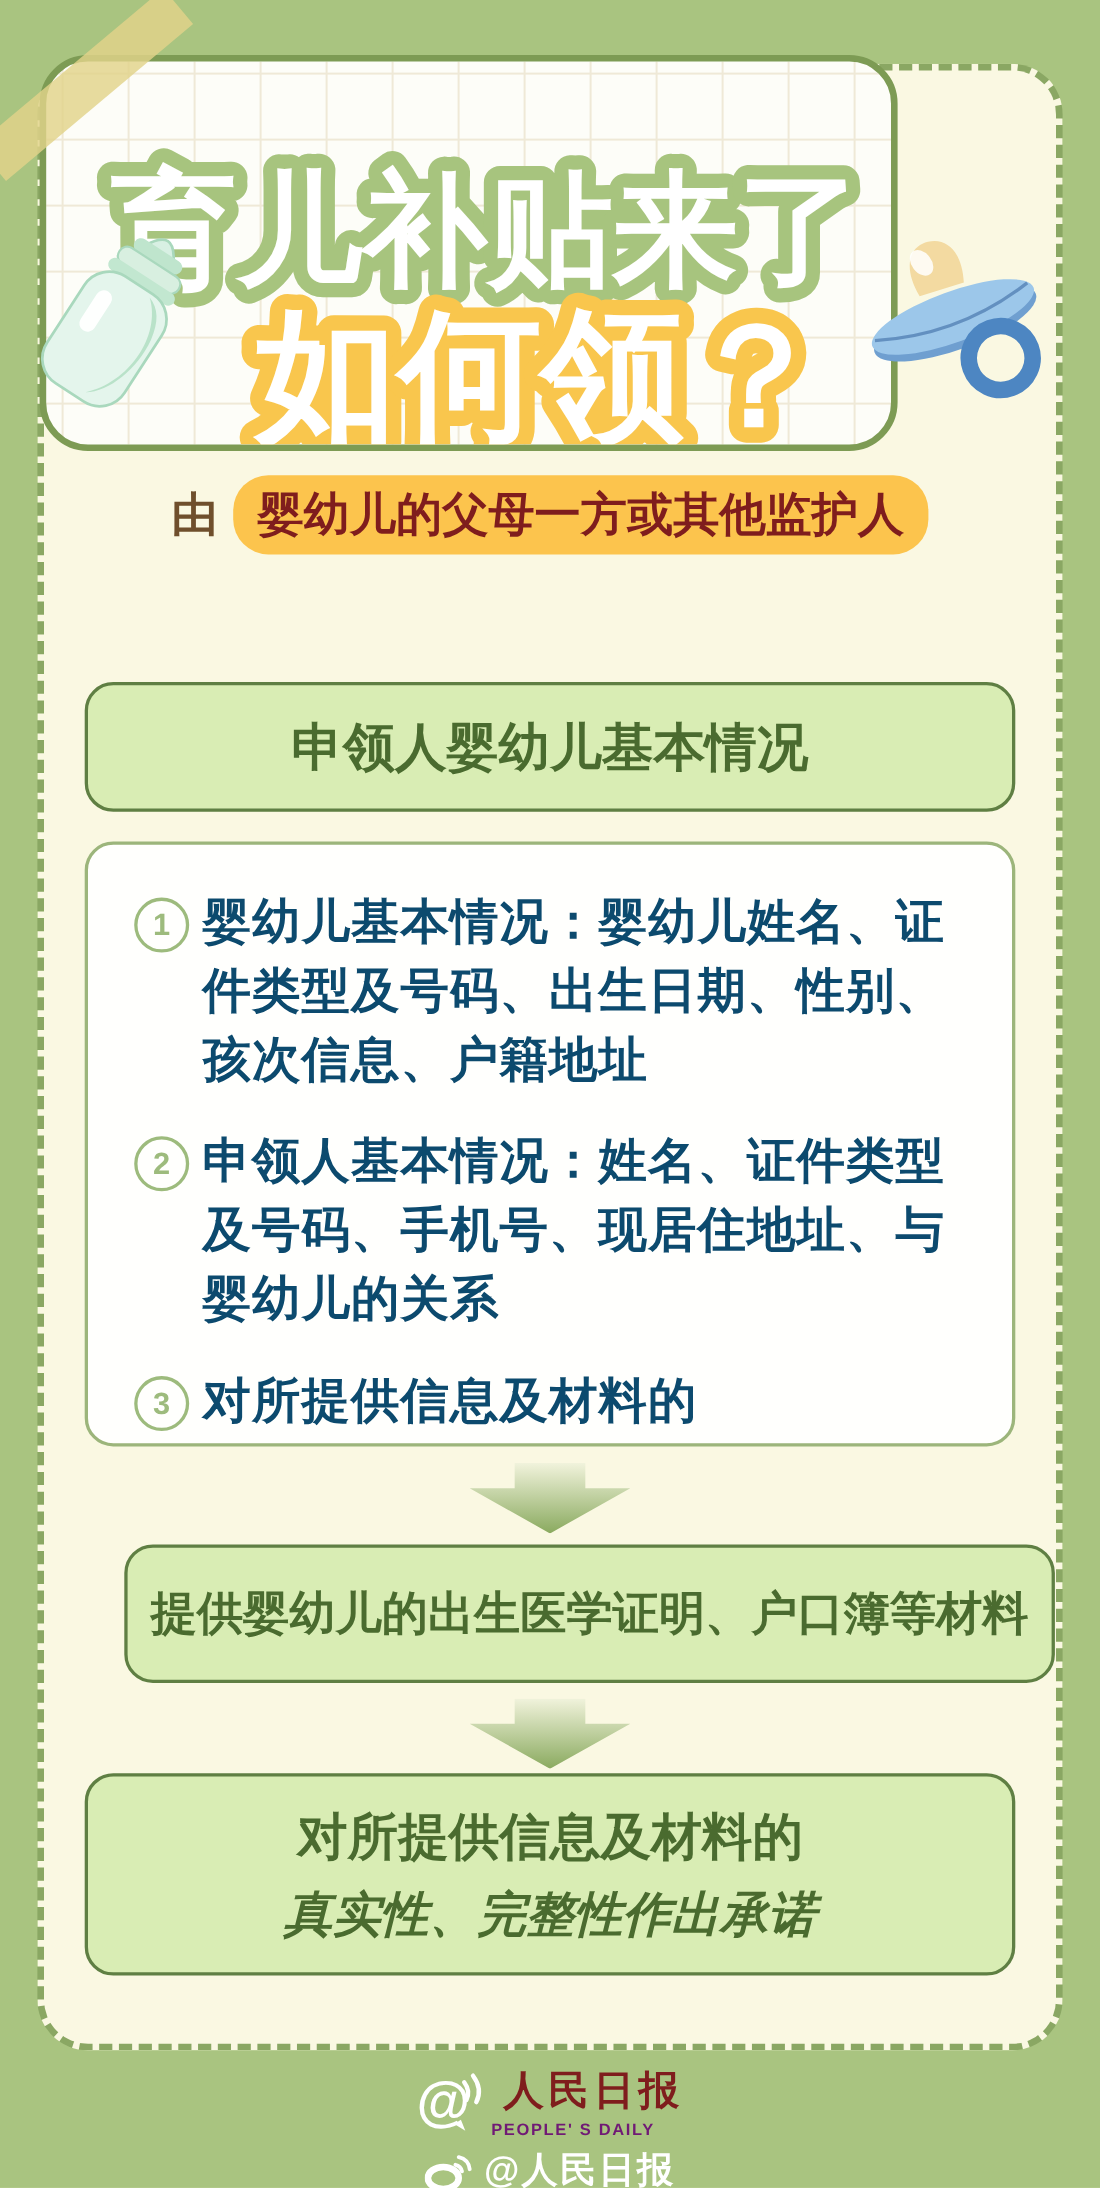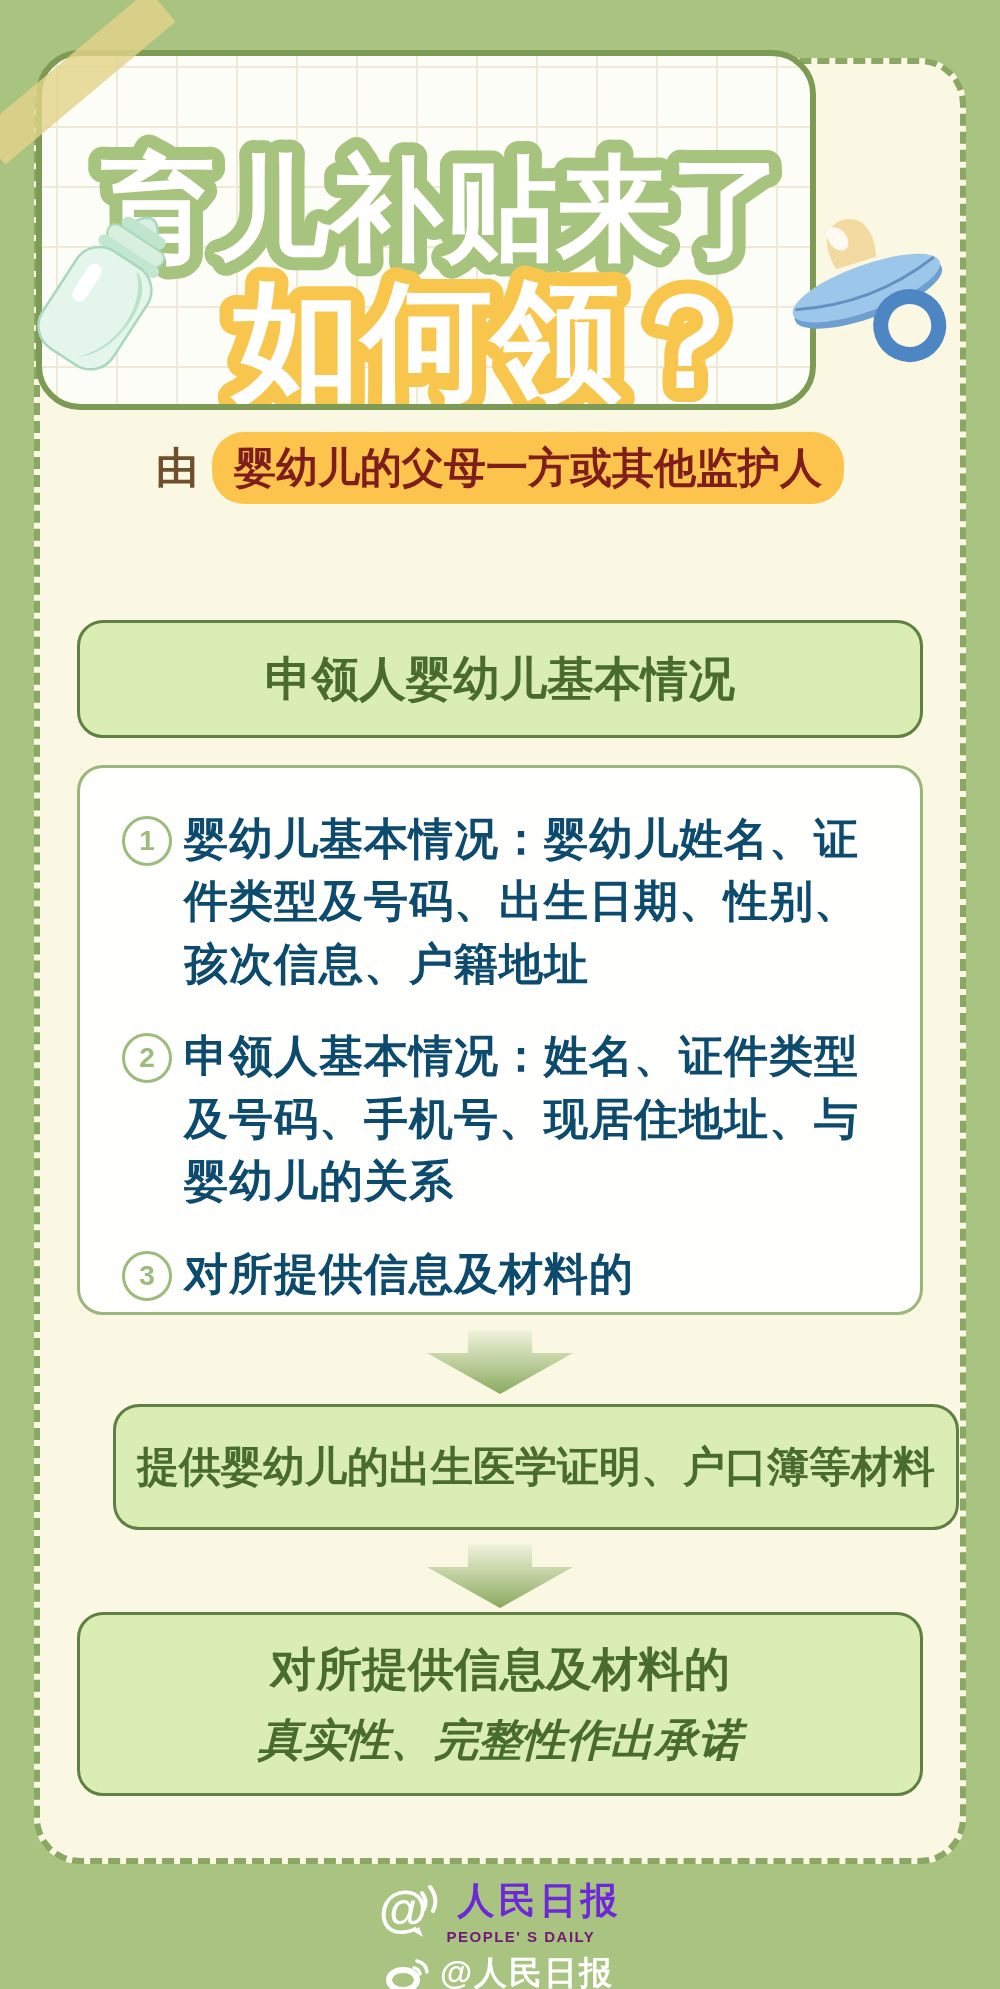--- a/index.html
+++ b/index.html
@@ -112,21 +112,21 @@
   .arrow1{top:1330px;}
   .arrow2{top:1544px;}
 
   
   .footer{
     position:absolute;left:0;top:1876px;width:1000px;
     display:flex;flex-direction:column;align-items:center;gap:6px;
   }
   .pd-logo{display:flex;align-items:center;gap:6px;}
   .pd-text{display:flex;flex-direction:column;}
-  .pd-cn{font-size:37px;font-weight:800;color:#6d28d9;letter-spacing:4px;margin-left:11px;}
+  .pd-cn{font-size:37px;font-weight:800;color:#7f1d1d;letter-spacing:4px;margin-left:11px;}
   .pd-en{font-size:15px;font-weight:700;color:#701a75;letter-spacing:1.5px;margin-top:2px;}
   .weibo-row{display:flex;align-items:center;gap:10px;}
   .weibo-handle{font-size:33px;font-weight:600;color:#ffffff;letter-spacing:2px;}
 </style>
 </head>
 <body>
 
 <div class="poster">
 
   <div class="frame"></div>

